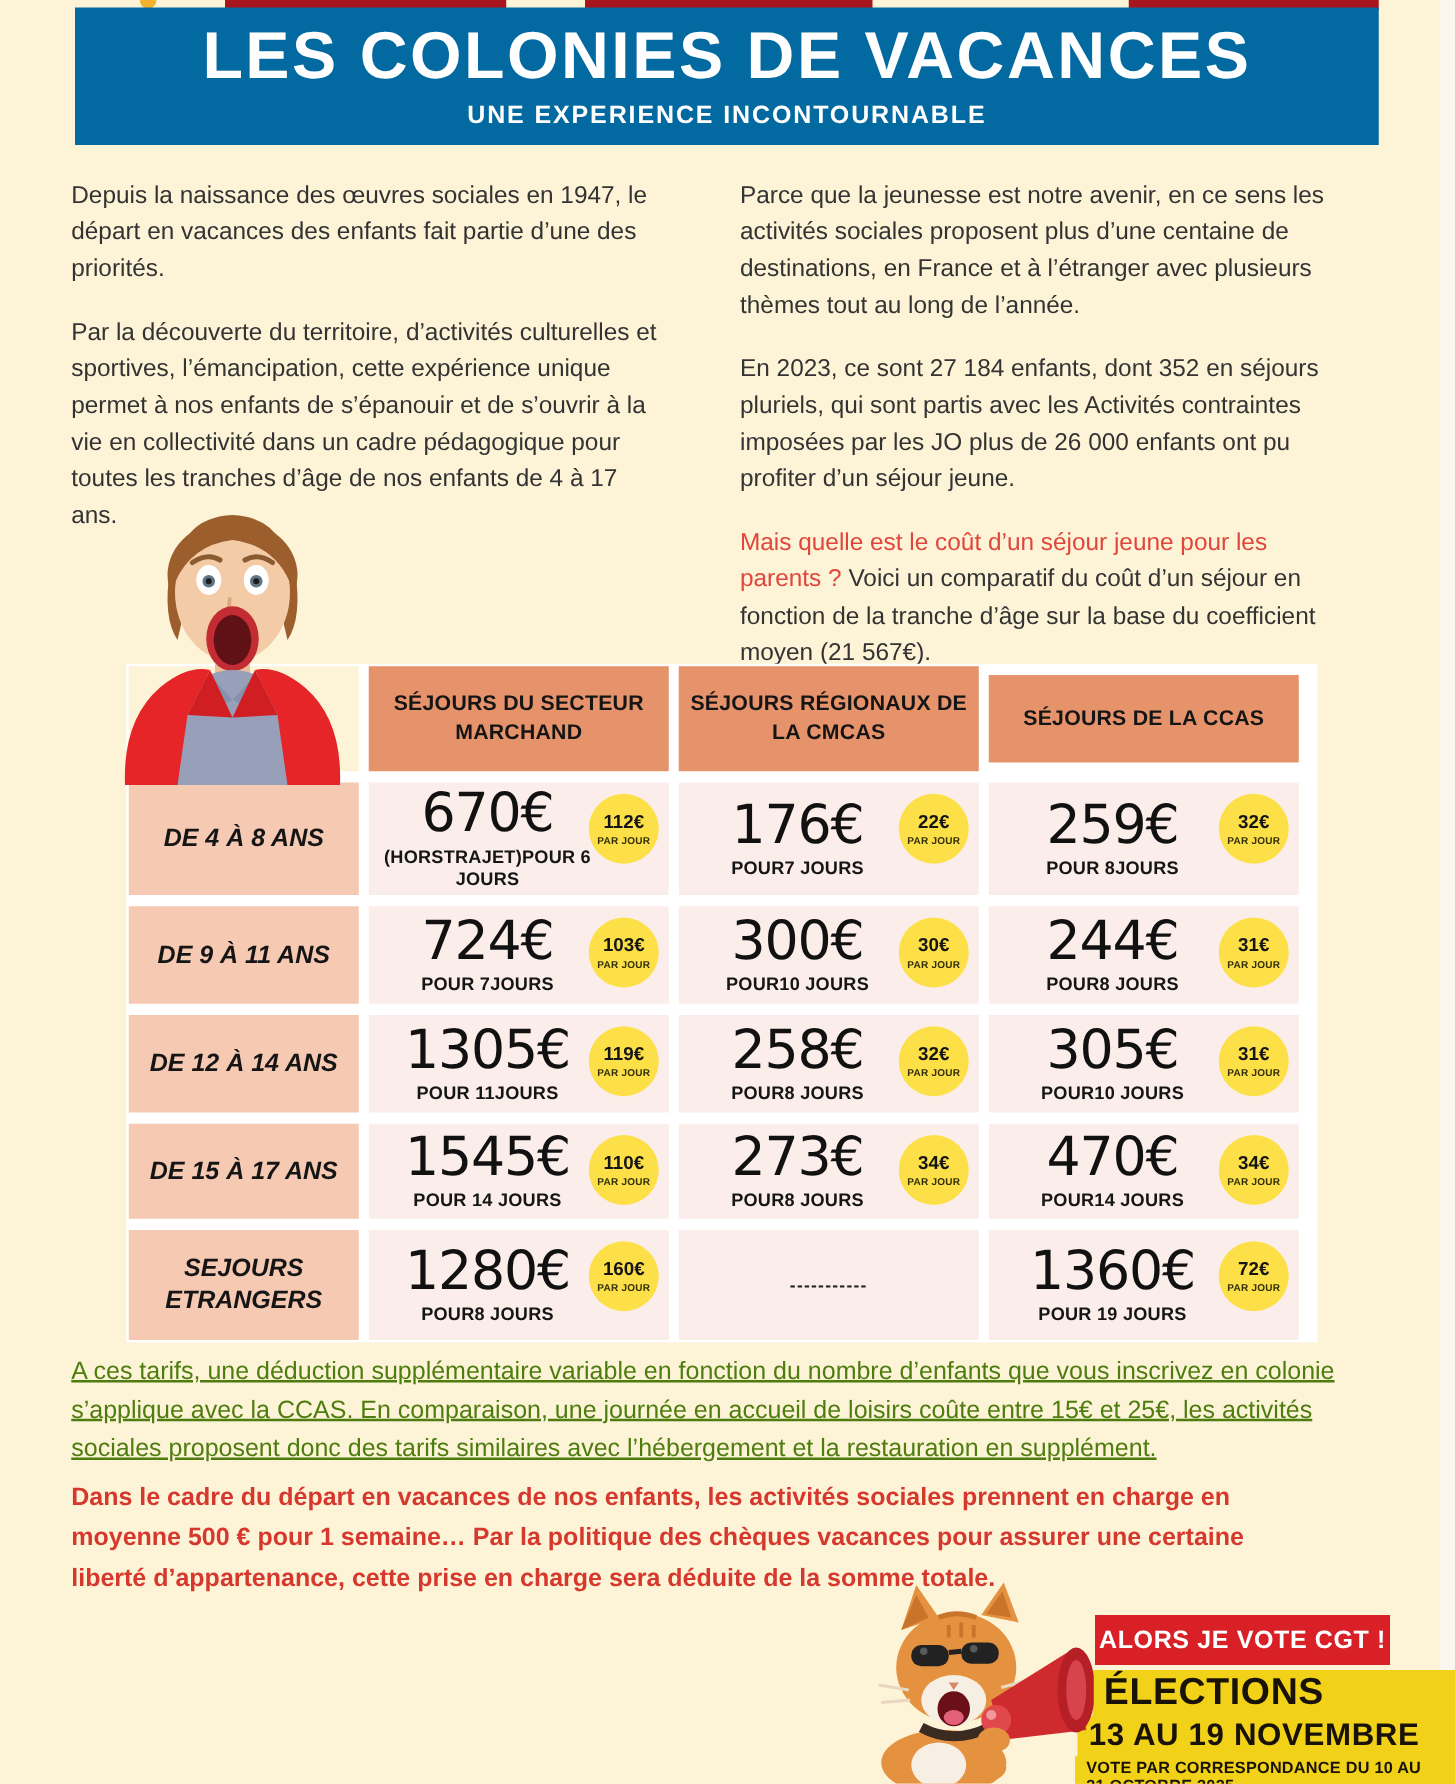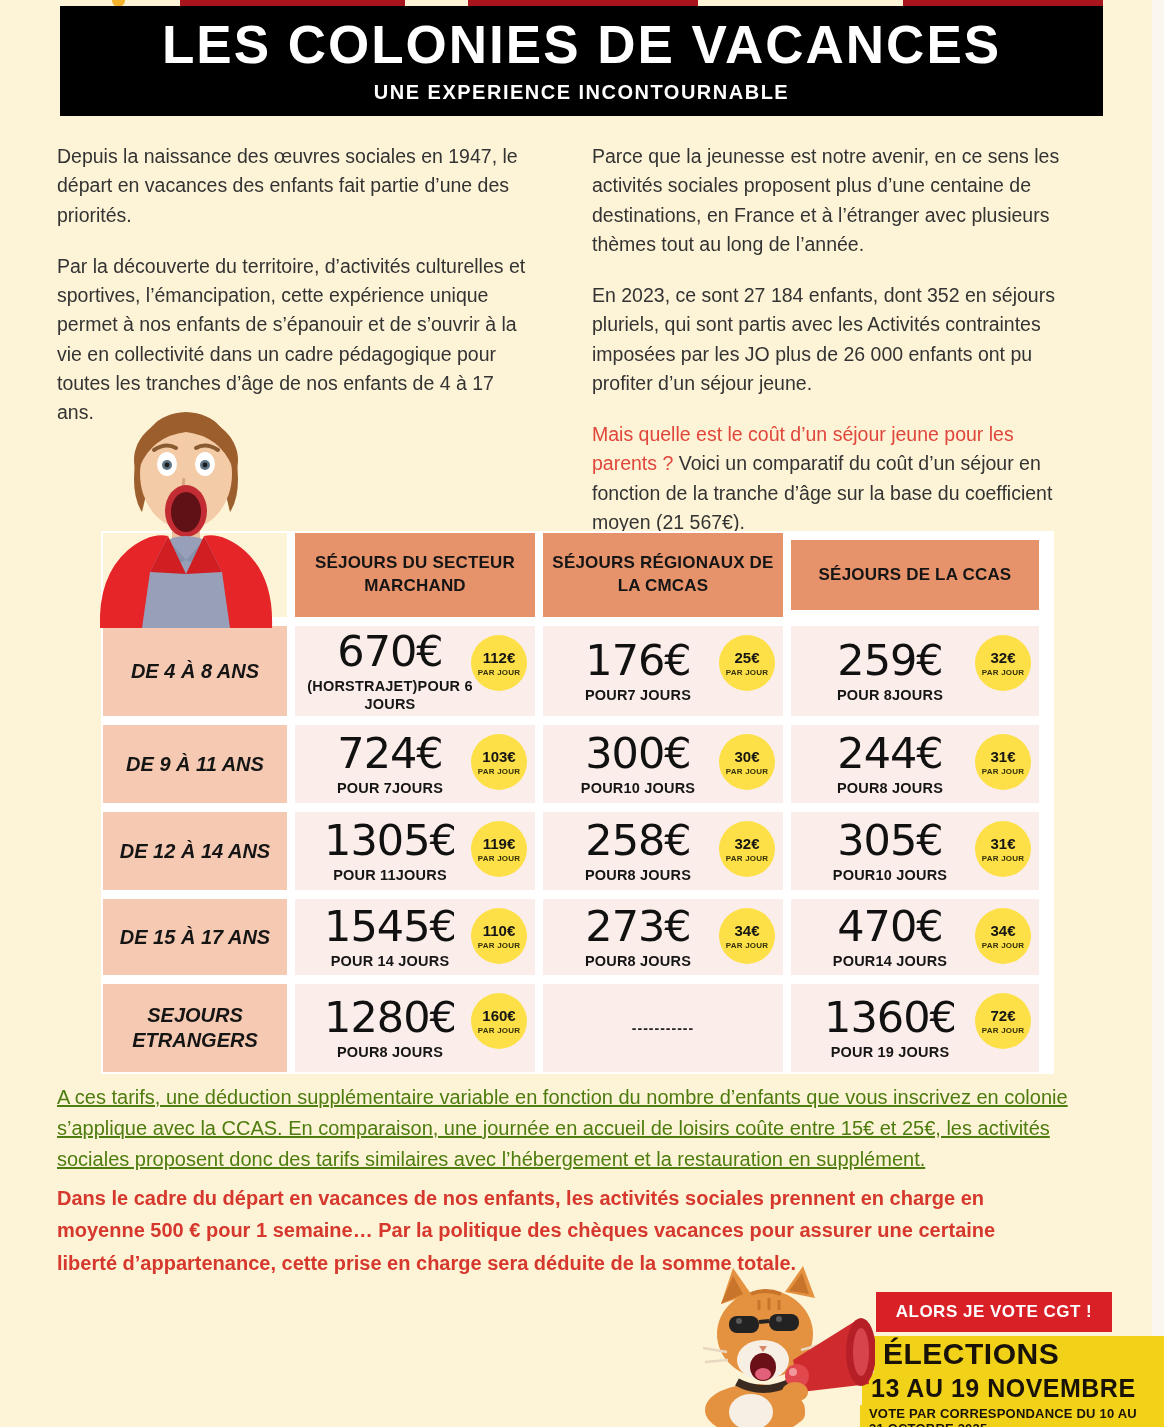--- a/index.html
+++ b/index.html
@@ -12,21 +12,21 @@
   .abs{position:absolute;}
 
   
   .topmark{position:absolute;top:0;height:8px;background:#a8151d;}
   .topdot{position:absolute;top:0;left:112px;width:13px;height:7px;background:#f3b32c;border-radius:0 0 7px 7px;}
   .right-strip{position:absolute;top:0;left:1152px;width:12px;height:1427px;background:#fbf7ee;}
 
   
   .banner{
     position:absolute;left:60px;top:6px;width:1043px;height:110px;
-    background:#000000;display:flex;flex-direction:column;align-items:center;justify-content:center;
+    background:#0369a1;display:flex;flex-direction:column;align-items:center;justify-content:center;
   }
   .banner-title{
     color:#ffffff;font-weight:800;font-size:53px;letter-spacing:2px;line-height:1;
     text-transform:uppercase;
   }
   .banner-sub{
     color:#ffffff;font-weight:800;font-size:20px;letter-spacing:1.5px;margin-top:10px;
   }
 
   
@@ -83,21 +83,21 @@
   
   .f-para{position:absolute;left:57px;top:1082px;width:1058px;font-size:20px;line-height:1.55;color:#4d7c0f;text-decoration:underline;}
   .f-red{position:absolute;left:57px;top:1182px;width:950px;font-size:20px;line-height:1.62;
          color:#d6382d;font-weight:700;}
 
   
   .cat{left:693px;top:1264px;width:182px;height:163px;z-index:2;}
   .cta-vote{
     position:absolute;left:876px;top:1292px;width:236px;height:40px;background:#da2027;
     display:flex;align-items:center;justify-content:center;
-    color:#fff;font-weight:800;font-size:17px;letter-spacing:.5px;
+    color:#fff;font-weight:800;font-size:20px;letter-spacing:.5px;
   }
   .ylw{background:#f2d119;color:#191307;font-weight:800;display:inline-block;padding:1px 9px;}
   .cta-elections{position:absolute;left:874px;top:1336px;font-size:30px;letter-spacing:.5px;}
   .cta-dates{position:absolute;left:862px;top:1373px;font-size:25px;letter-spacing:.5px;}
   .cta-corr{position:absolute;left:860px;top:1405px;font-size:13px;letter-spacing:.2px;}
 </style>
 </head>
 <body>
 
 <div class="topmark" style="left:180px;width:225px;"></div>
@@ -165,21 +165,21 @@
         <span class="badge-price">112€</span>
         <span class="badge-sub">PAR JOUR</span>
       </span>
   </div>
   <div class="cell">
     <div class="inner">
         <span class="price">176€</span>
     <div class="note">POUR7 JOURS</div>
       </div>
     <span class="badge">
-        <span class="badge-price">25€</span>
+        <span class="badge-price">22€</span>
         <span class="badge-sub">PAR JOUR</span>
       </span>
   </div>
   <div class="cell">
     <div class="inner">
         <span class="price">259€</span>
     <div class="note">POUR 8JOURS</div>
       </div>
     <span class="badge">
         <span class="badge-price">32€</span>

